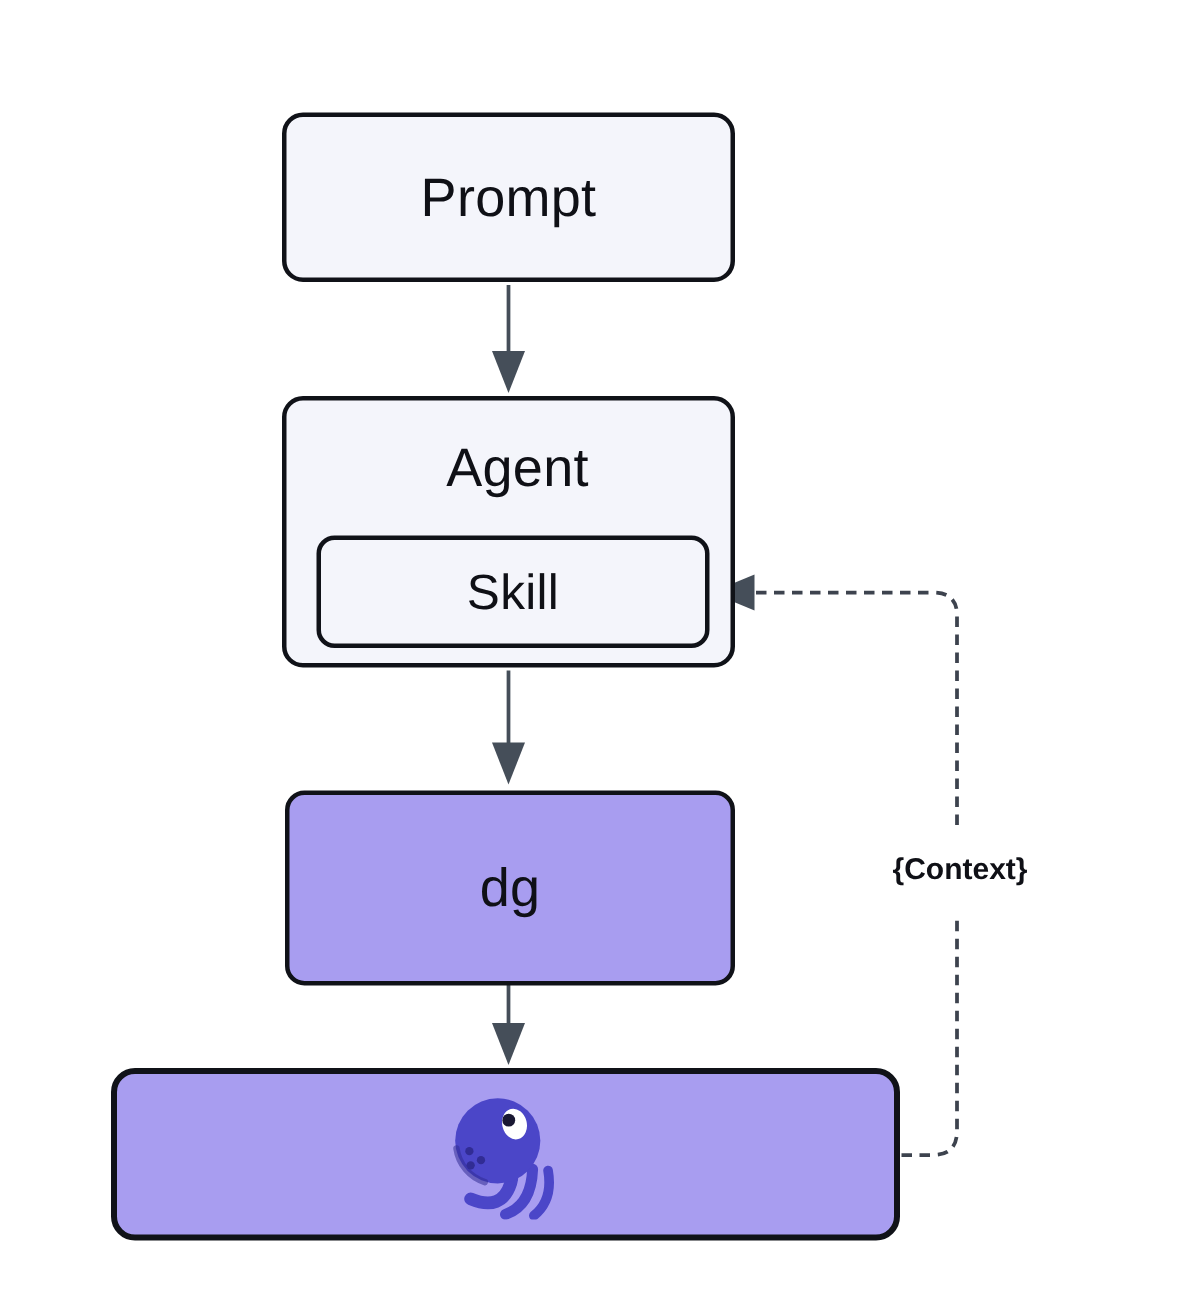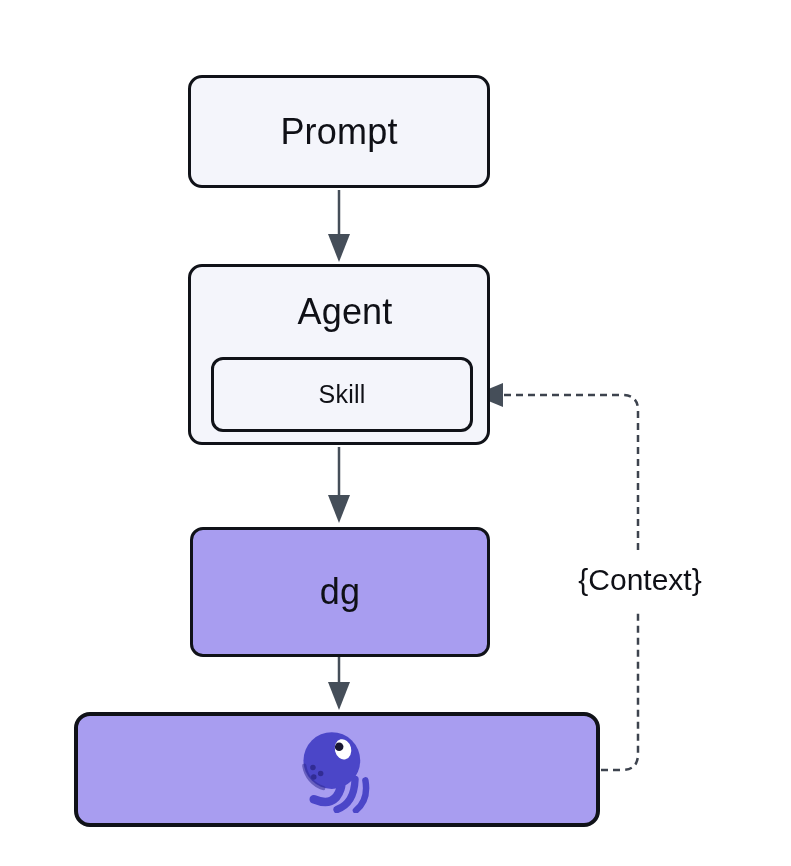--- a/index.html
+++ b/index.html
@@ -48,38 +48,38 @@
   .node-agent{
     left:188px;top:264px;width:302px;height:181px;
     flex-direction:column;justify-content:flex-start;
   }
   .node-agent .agent-title{
     height:90px;display:flex;align-items:center;justify-content:center;margin-left:12px;
   }
   .node-skill{
     left:20px;top:90px;width:262px;height:75px;
     border-radius:12px;
-    font-size:25px;
+    font-size:33px;
   }
   .node-dg{
     left:190px;top:527px;width:300px;height:130px;
     background:var(--purple-fill);
     border-radius:13px;
   }
   .node-runtime{
     left:74px;top:712px;width:526px;height:115px;
     background:var(--purple-fill);
     border-width:4px;
     border-radius:16px;
   }
   .edge-label{
     position:absolute;
     left:540px;top:556px;width:200px;
     text-align:center;
-    font-size:30px;font-weight:400;
+    font-size:20px;font-weight:700;
     color:var(--text);
     background:var(--canvas-bg);
     line-height:48px;
   }
   .octo-body{fill:var(--octopus-primary);}
   .octo-shade{stroke:var(--octopus-dark);stroke-width:5;fill:none;stroke-linecap:round;opacity:.55;}
   .octo-tent{stroke:var(--octopus-primary);fill:none;stroke-linecap:round;}
   .octo-dot{fill:var(--octopus-dark);}
   .octo-eye{fill:var(--octopus-eye);}
   .octo-pupil{fill:var(--octopus-pupil);}

